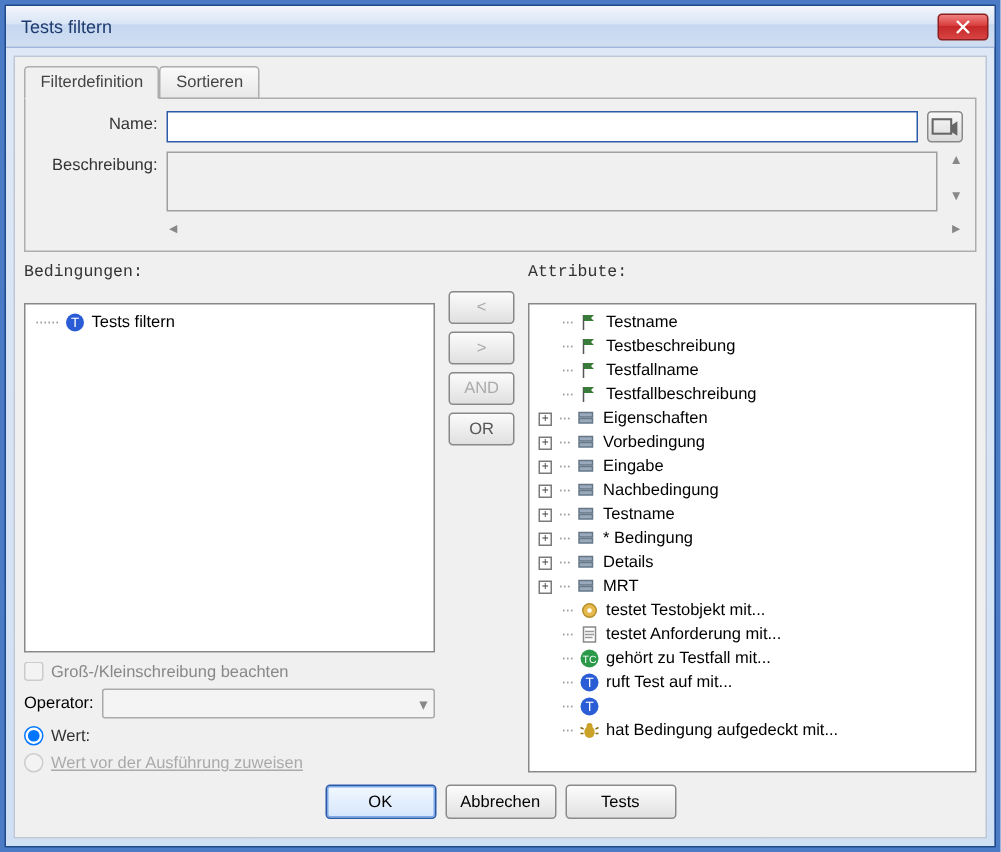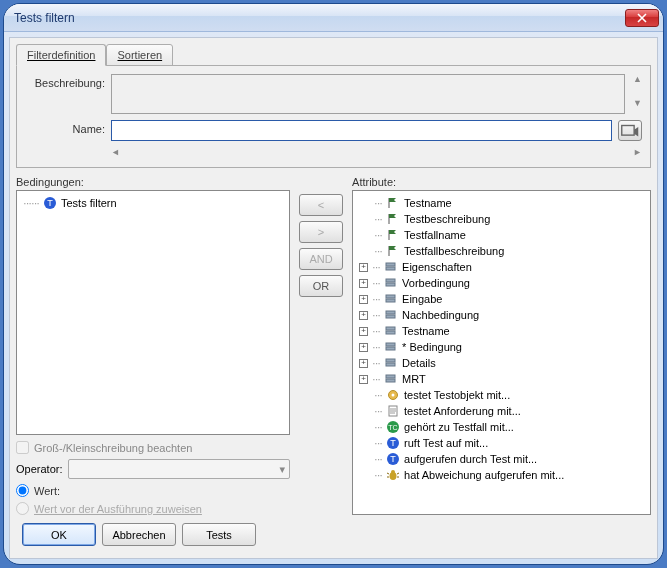--- a/index.html
+++ b/index.html
@@ -7,21 +7,21 @@
   font-family: Tahoma, Arial, sans-serif;
   font-size: 11px;
   background: #4a7bc4;
   padding: 3px;
   width: 667px;
   height: 568px;
 }
 .window {
   background: linear-gradient(to bottom, #dfe8f6, #cfe0f5);
   border: 1px solid #1e4a8c;
-  border-radius: 17px;
+  border-radius: 1px;
   width: 100%;
   height: 100%;
   display: flex;
   flex-direction: column;
   overflow: hidden;
 }
 .titlebar {
   background: linear-gradient(to bottom, #f3f6fc, #d8e4f5 45%, #c5d8f0 46%, #d0ddf1);
   height: 28px;
   display: flex;
@@ -41,21 +41,21 @@
 }
 .content {
   flex: 1;
   background: #f0f0f0;
   margin: 5px;
   border: 1px solid #bcc6d6;
   display: flex;
   flex-direction: column;
   padding: 6px;
 }
-.tabs { display: flex; gap: 0; margin-bottom: -1px; text-decoration: underline; }
+.tabs { display: flex; gap: 0; margin-bottom: -1px; }
 .tab {
   padding: 4px 10px;
   background: linear-gradient(to bottom, #fafafa, #e8e8e8);
   border: 1px solid #adadad;
   border-radius: 3px 3px 0 0;
   cursor: pointer;
   position: relative;
   color: #444;
 }
 .tab.active {
@@ -96,21 +96,21 @@
   background: linear-gradient(to bottom, #f8f8f8, #dcdcdc);
   border-radius: 3px;
   display: flex; align-items: center; justify-content: center;
   cursor: pointer;
   font-size: 10px;
   color: #555;
 }
 .hscroll { display: flex; justify-content: space-between; padding: 0 0 0 86px; color: #888; font-size: 9px; }
 .middle { flex: 1; display: flex; gap: 6px; margin-top: 8px; min-height: 0; }
 .panel { display: flex; flex-direction: column; }
-.panel-label { color: #333; margin-bottom: 2px; }
+.panel-label { color: #333; margin-bottom: 14px; font-family: Liberation Mono, monospace; }
 .left-panel { flex: 1.1; }
 .center-panel { width: 50px; display: flex; flex-direction: column; gap: 5px; align-items: center; padding-top: 18px; }
 .right-panel { flex: 1.2; }
 .treebox {
   flex: 1;
   border: 1px solid #888;
   background: #fff;
   overflow: auto;
   padding: 4px;
 }
@@ -150,21 +150,21 @@
   display: flex;
   align-items: center;
   justify-content: flex-end;
   padding-right: 4px;
   color: #888;
 }
 .radiorow { display: flex; align-items: flex-end; gap: 5px; color: #333; }
 .radiorow.disabled { color: #aaa; text-decoration: underline; }
 .footer {
   display: flex;
-  justify-content: flex-start;
+  justify-content: center;
   gap: 6px;
   padding: 8px 6px 6px 6px;
 }
 .dlg-btn {
   min-width: 74px; height: 23px;
   border: 1px solid #8a8a8a;
   background: linear-gradient(to bottom, #fcfcfc, #e1e1e1);
   border-radius: 3px;
   font-family: inherit;
   font-size: 11px;
@@ -190,36 +190,36 @@
     </div>
   </div>
 
   <div class="content">
     <div class="tabs">
       <div class="tab active">Filterdefinition</div>
       <div class="tab">Sortieren</div>
     </div>
     <div class="tabbody">
       <div class="formrow">
-        <div class="formlabel">Beschreibung:</div>
-        <textarea class="desc-area" style=""></textarea>
-        <div class="scroll-ind">
-            <span>▲</span>
-            <span>▼</span>
-          </div>
-      </div>
-      <div class="formrow">
         <div class="formlabel">Name:</div>
         <input class="text-input" type="text" style="">
         <div class="icon-btn">
           <svg viewBox="0 0 16 16">
               <rect x="2" y="4" width="9" height="7" fill="none" stroke="#666"></rect>
               <path d="M11 7 l3 -2 v7 l-3 -2" fill="#666"></path>
             </svg>
         </div>
+      </div>
+      <div class="formrow">
+        <div class="formlabel">Beschreibung:</div>
+        <textarea class="desc-area" style=""></textarea>
+        <div class="scroll-ind">
+            <span>▲</span>
+            <span>▼</span>
+          </div>
       </div>
       <div class="hscroll">
         <span>◄</span>
         <span>►</span>
       </div>
     </div>
 
     <div class="middle">
       <div class="panel left-panel">
         <div class="panel-label">Bedingungen:</div>
@@ -444,33 +444,32 @@
             </div>
             <div class="tree-item">
               <span class="spacer-exp"></span>
               <span class="dash">···</span>
               <span class="ticon">
                 <svg viewBox="0 0 14 14">
                   <circle cx="7" cy="7" r="6" fill="#2a5cd6"></circle>
                   <text x="7" y="10" text-anchor="middle" font-size="9" fill="#fff" font-family="Arial">T</text>
                 </svg>
               </span>
-              <span>aufgerufen durch Test mit...</span>
             </div>
             <div class="tree-item">
               <span class="spacer-exp"></span>
               <span class="dash">···</span>
               <span class="ticon">
                 <svg viewBox="0 0 14 14">
                   <ellipse cx="7" cy="8" rx="3.5" ry="4" fill="#c9a227"></ellipse>
                   <circle cx="7" cy="4" r="2" fill="#c9a227"></circle>
                   <path d="M3 6 l-2 -1 M11 6 l2 -1 M3 9 h-2 M11 9 h2" stroke="#8a6a10"></path>
                 </svg>
               </span>
-              <span>hat Abweichung aufgerufen mit...</span>
+              <span>hat Bedingung aufgedeckt mit...</span>
             </div>
           </div>
       </div>
     </div>
 
     <div class="footer">
       <button class="dlg-btn primary">OK</button>
       <button class="dlg-btn">Abbrechen</button>
       <button class="dlg-btn">Tests</button>
     </div>

